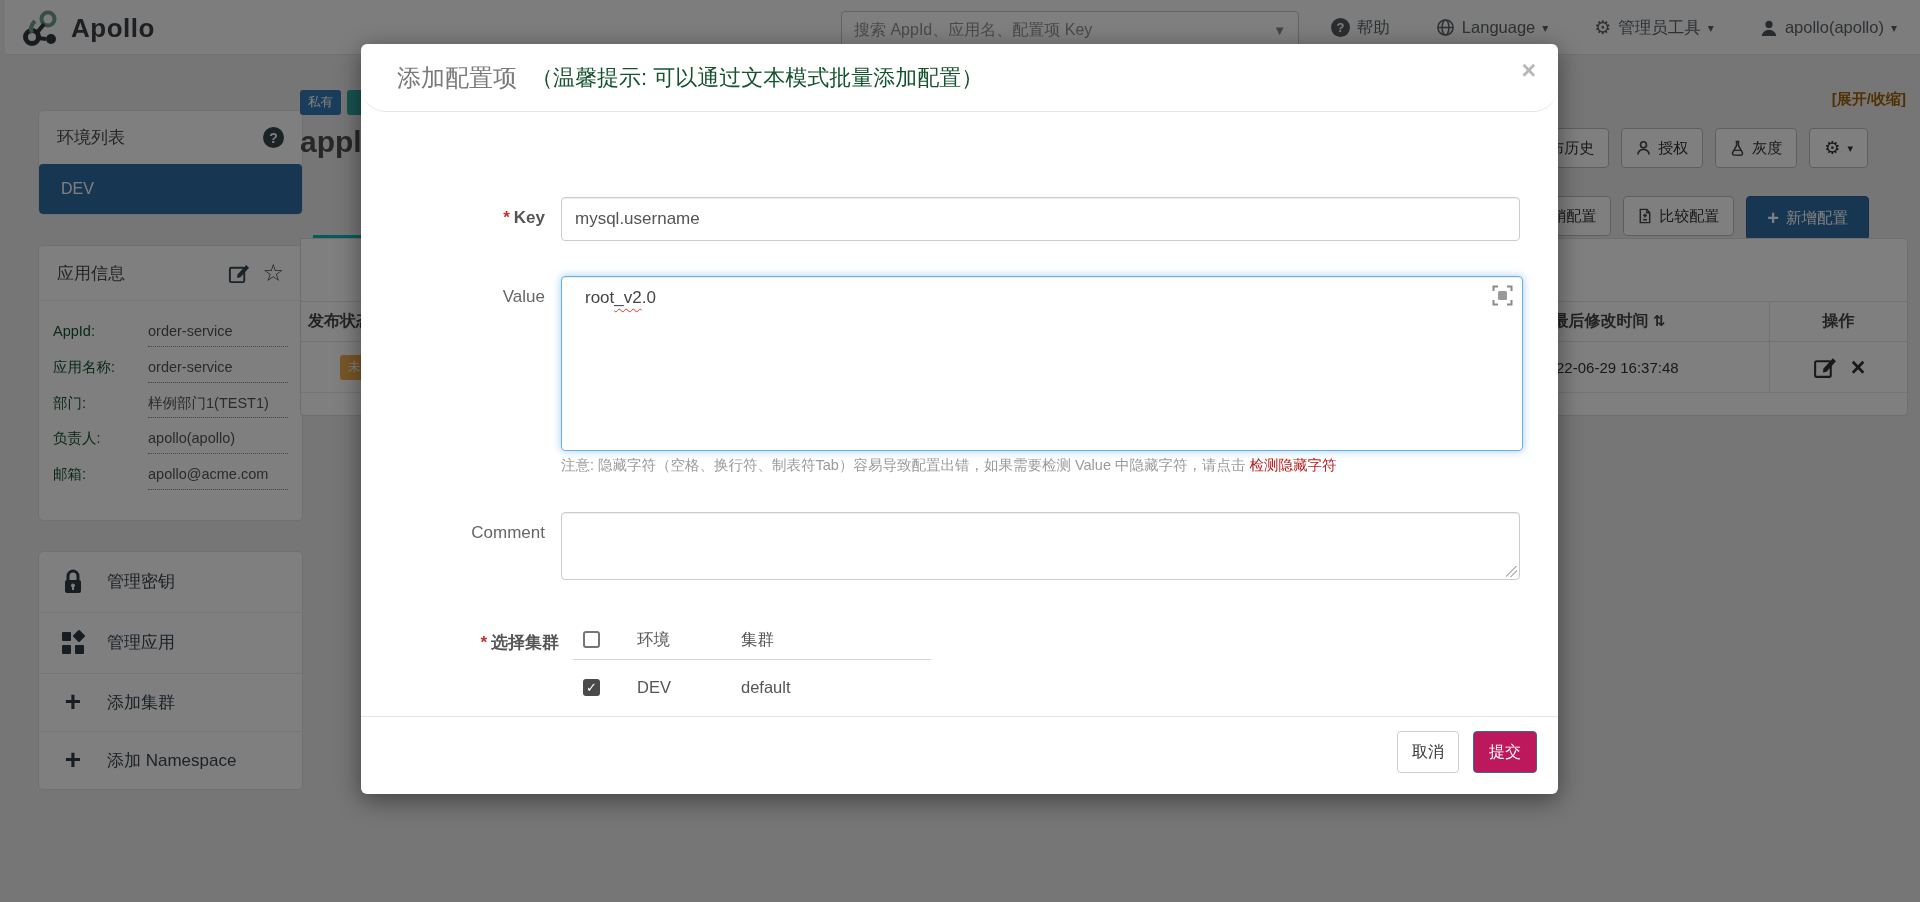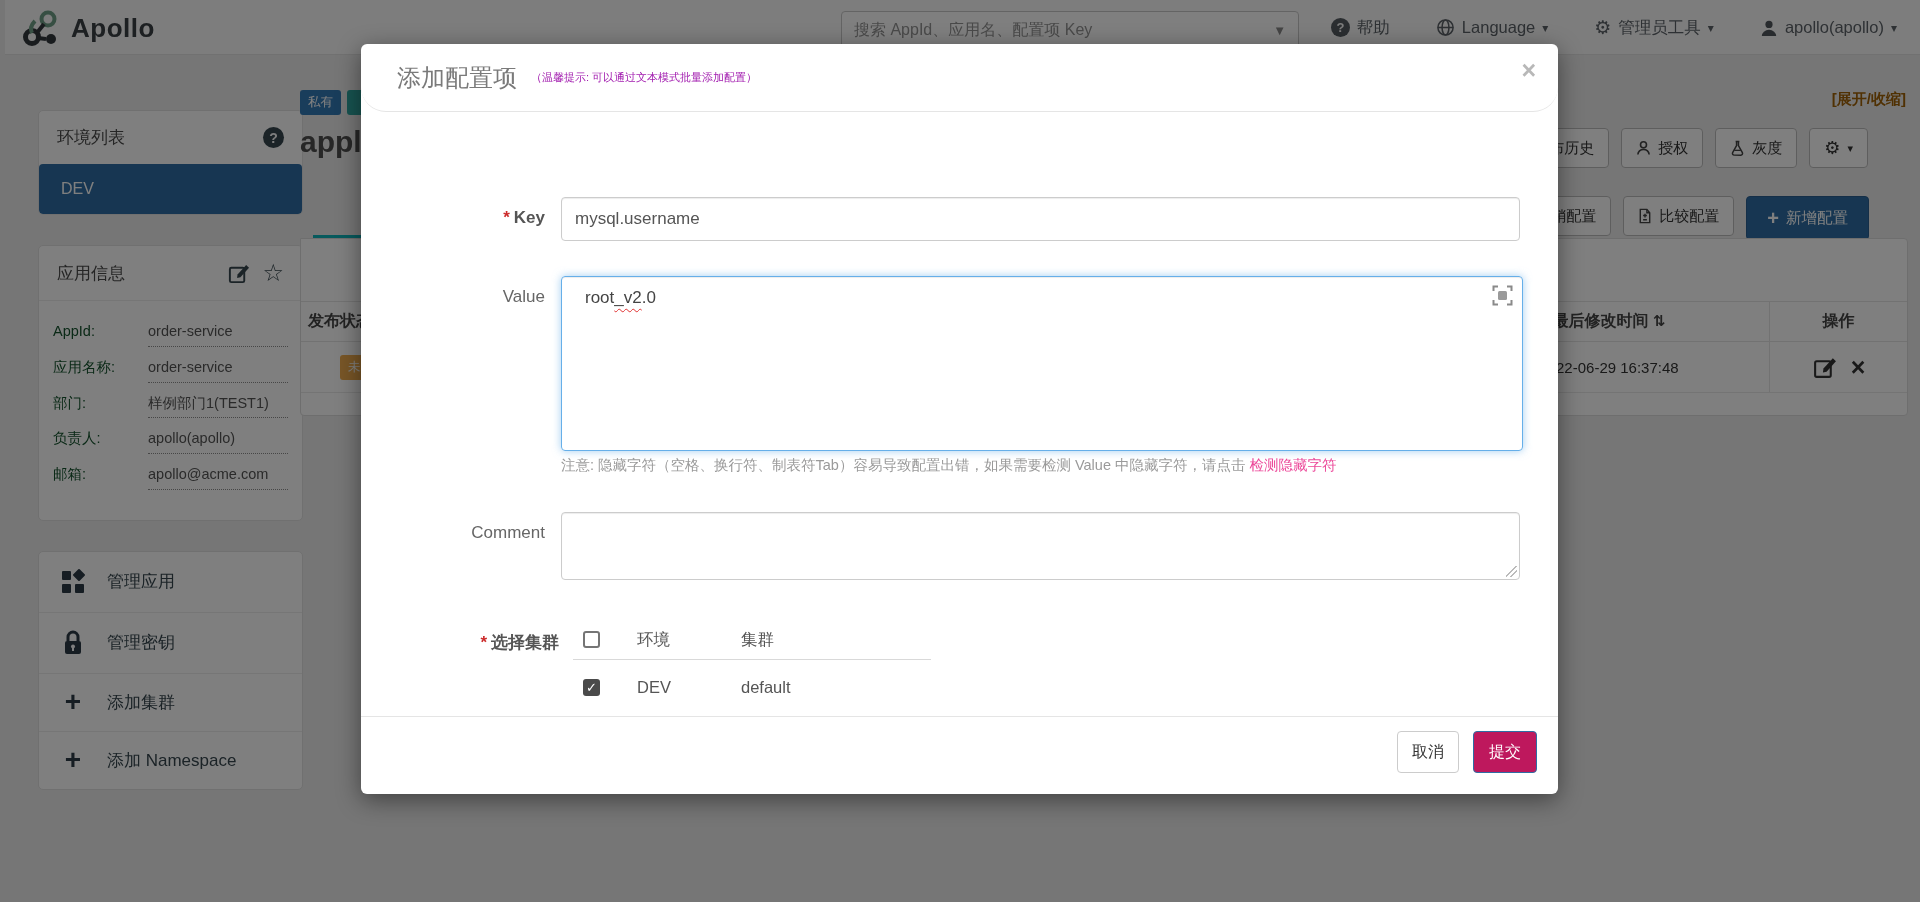--- a/index.html
+++ b/index.html
@@ -68,37 +68,37 @@
   .badge-warn { background:#f0ad4e; color:#fff; font-size:12.5px; padding:4px 8px; border-radius:3px; margin-left:32px; display:inline-block; }
   .x-glyph { font-size:25px; font-weight:bold; color:#333; line-height:1; cursor:pointer; }
   .sort-glyph { font-size:15px; }
 
   
   .overlay { position:absolute; inset:0; background:rgba(0,0,0,.5); z-index:40; }
   .modal { position:absolute; left:361px; top:44px; width:1197px; height:750px; background:#fff;
     border-radius:6px; box-shadow:0 6px 24px rgba(0,0,0,.45); z-index:60; }
   .modal-head { position:relative; height:68px; border-bottom:1px solid #e5e5e5; display:flex; align-items:center; padding:0 36px; gap:14px;border-radius:25px; }
   .modal-title { font-size:24px; color:#7a7a7a; }
-  .modal-tip { font-size:11px; color:#a21caf;text-align:center; }
+  .modal-tip { font-size:22px; color:#14532d;text-align:center; }
   .modal-close { position:absolute; right:22px; top:14px; font-size:25px; font-weight:bold; color:#b8b8b8; cursor:pointer; line-height:1; }
   .modal-body { position:relative; height:604px; }
   .f-label { position:absolute; left:0; width:184px; text-align:right; color:#555; font-size:17px; }
   .f-label .req { color:#cc2b2b; margin-right:4px; }
   .bold-lb { font-weight:bold; }
   .key-input { position:absolute; left:200px; top:85px; width:959px; height:44px; border:1px solid #ccc; border-radius:4px;
     box-shadow:inset 0 1px 1px rgba(0,0,0,.075); font-size:17px; color:#555; padding:0 13px;
     font-family:"Liberation Sans","DejaVu Sans",sans-serif; }
   .value-wrap { position:absolute; left:200px; top:164px; width:962px; height:175px; }
   .value-area { width:100%; height:100%; border:1px solid #66afe9; border-radius:4px;
     box-shadow:inset 0 1px 1px rgba(0,0,0,.075), 0 0 8px rgba(102,175,233,.6);
     font-size:17px; color:#444; padding:9px 23px; line-height:1.4; }
   .sq { text-decoration:underline wavy #e03131 1px; text-underline-offset:5px; text-decoration-skip-ink:none; }
   .expand-ic { position:absolute; right:10px; top:9px; width:21px; height:21px; cursor:pointer; }
   .note-line { position:absolute; left:200px; top:344px; font-size:14.5px; color:#9a9a9a; }
-  .note-link { color:#ec4899; cursor:pointer; }
+  .note-link { color:#b91c1c; cursor:pointer; }
   .comment-area { position:absolute; left:200px; top:400px; width:959px; height:68px; border:1px solid #ccc; border-radius:4px;
     box-shadow:inset 0 1px 1px rgba(0,0,0,.075); }
   .resize-grip { position:absolute; right:2px; bottom:2px; width:11px; height:11px;
     background:
       linear-gradient(135deg, transparent 0 45%, #bbb 45% 52%, transparent 52% 68%, #bbb 68% 75%, transparent 75%); }
   .cl-table { position:absolute; left:212px; top:508px; width:560px; font-size:16.5px; color:#555; }
   .cl-row { display:flex; align-items:center; height:40px; }
   .cl-row.head { border-bottom:1px solid #d9d9d9; width:358px; }
   .cl-row.head { margin-bottom:7px; }
   .cb { width:17px; height:17px; border-radius:3px; margin-left:10px; flex:none; }
@@ -214,39 +214,39 @@
         <div class="info-row">
           <span class="lbl">邮箱:</span>
           <span class="val">apollo@acme.com</span>
         </div>
       </div>
     </div>
 
     <div class="panel">
       <div class="menu-item">
         <span class="menu-ic">
+          <svg width="22" height="26" viewBox="0 0 22 26">
+            <path d="M6 11 V7 a5 5 0 0 1 10 0 v4" fill="none" stroke="#2c3a47" stroke-width="3"></path>
+            <rect x="3" y="11" width="16" height="13" rx="2" fill="#2c3a47"></rect>
+            <circle cx="11" cy="16.5" r="2" fill="#fff"></circle>
+              <rect x="10" y="17" width="2" height="4" fill="#fff"></rect>
+          </svg>
+        </span>
+        <span>管理密钥</span>
+      </div>
+      <div class="menu-item">
+        <span class="menu-ic">
           <svg width="26" height="26" viewBox="0 0 26 26" fill="#2c3a47">
             <rect x="2" y="2" width="9" height="9" rx="1"></rect>
             <rect x="2" y="15" width="9" height="9" rx="1"></rect>
             <rect x="15" y="15" width="9" height="9" rx="1"></rect>
             <rect x="14.5" y="1.5" width="9" height="9" rx="1" transform="rotate(45 19 6)"></rect>
           </svg>
         </span>
         <span>管理应用</span>
-      </div>
-      <div class="menu-item">
-        <span class="menu-ic">
-          <svg width="22" height="26" viewBox="0 0 22 26">
-            <path d="M6 11 V7 a5 5 0 0 1 10 0 v4" fill="none" stroke="#2c3a47" stroke-width="3"></path>
-            <rect x="3" y="11" width="16" height="13" rx="2" fill="#2c3a47"></rect>
-            <circle cx="11" cy="16.5" r="2" fill="#fff"></circle>
-              <rect x="10" y="17" width="2" height="4" fill="#fff"></rect>
-          </svg>
-        </span>
-        <span>管理密钥</span>
       </div>
       <div class="menu-item">
         <span class="menu-ic plus-glyph">+</span>
         <span>添加集群</span>
       </div>
       <div class="menu-item">
         <span class="menu-ic plus-glyph">+</span>
         <span>添加 Namespace</span>
       </div>
     </div>

